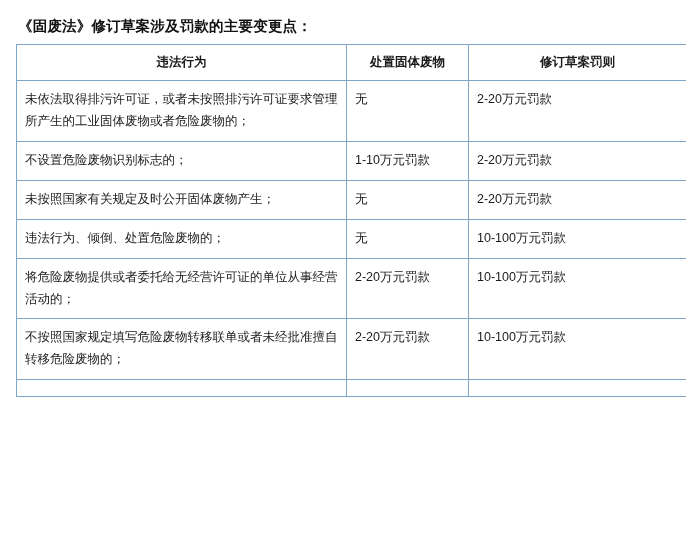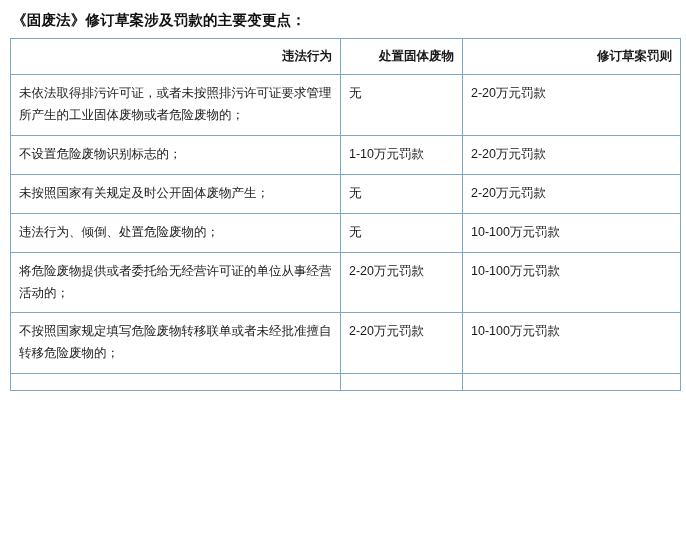--- a/index.html
+++ b/index.html
@@ -12,21 +12,21 @@
     height: 557px;
     font-family: "Liberation Sans", "DejaVu Sans", sans-serif;
     color: #1a1a1a;
     overflow: hidden;
   }
   .page {
     width: 686px;
     height: 478px;
     position: relative;
     box-sizing: border-box;
-    padding: 2px;
+    padding: 8px;
   }
   .doc-title {
     font-size: 14.5px;
     font-weight: bold;
     color: #111111;
     padding: 9px 0 8px 10px;
     letter-spacing: 0.2px;
     line-height: 1.3;
   }
   table.penalty-table {
@@ -40,21 +40,21 @@
     border: 1px solid #7ea6c9;
     vertical-align: top;
     padding: 8px 8px 8px 8px;
     font-size: 12.5px;
     line-height: 1.75;
     color: #1a1a1a;
     box-sizing: border-box;
   }
   table.penalty-table th {
     font-weight: bold;
-    text-align: right;
+    text-align: center;
     font-size: 12.5px;
     padding-top: 9px;
     padding-bottom: 9px;
     line-height: 1.4;
   }
   col.c-behavior { width: 330px; }
   col.c-current  { width: 122px; }
   col.c-revised  { width: 218px; }
   .cell-text {
     display: block;

